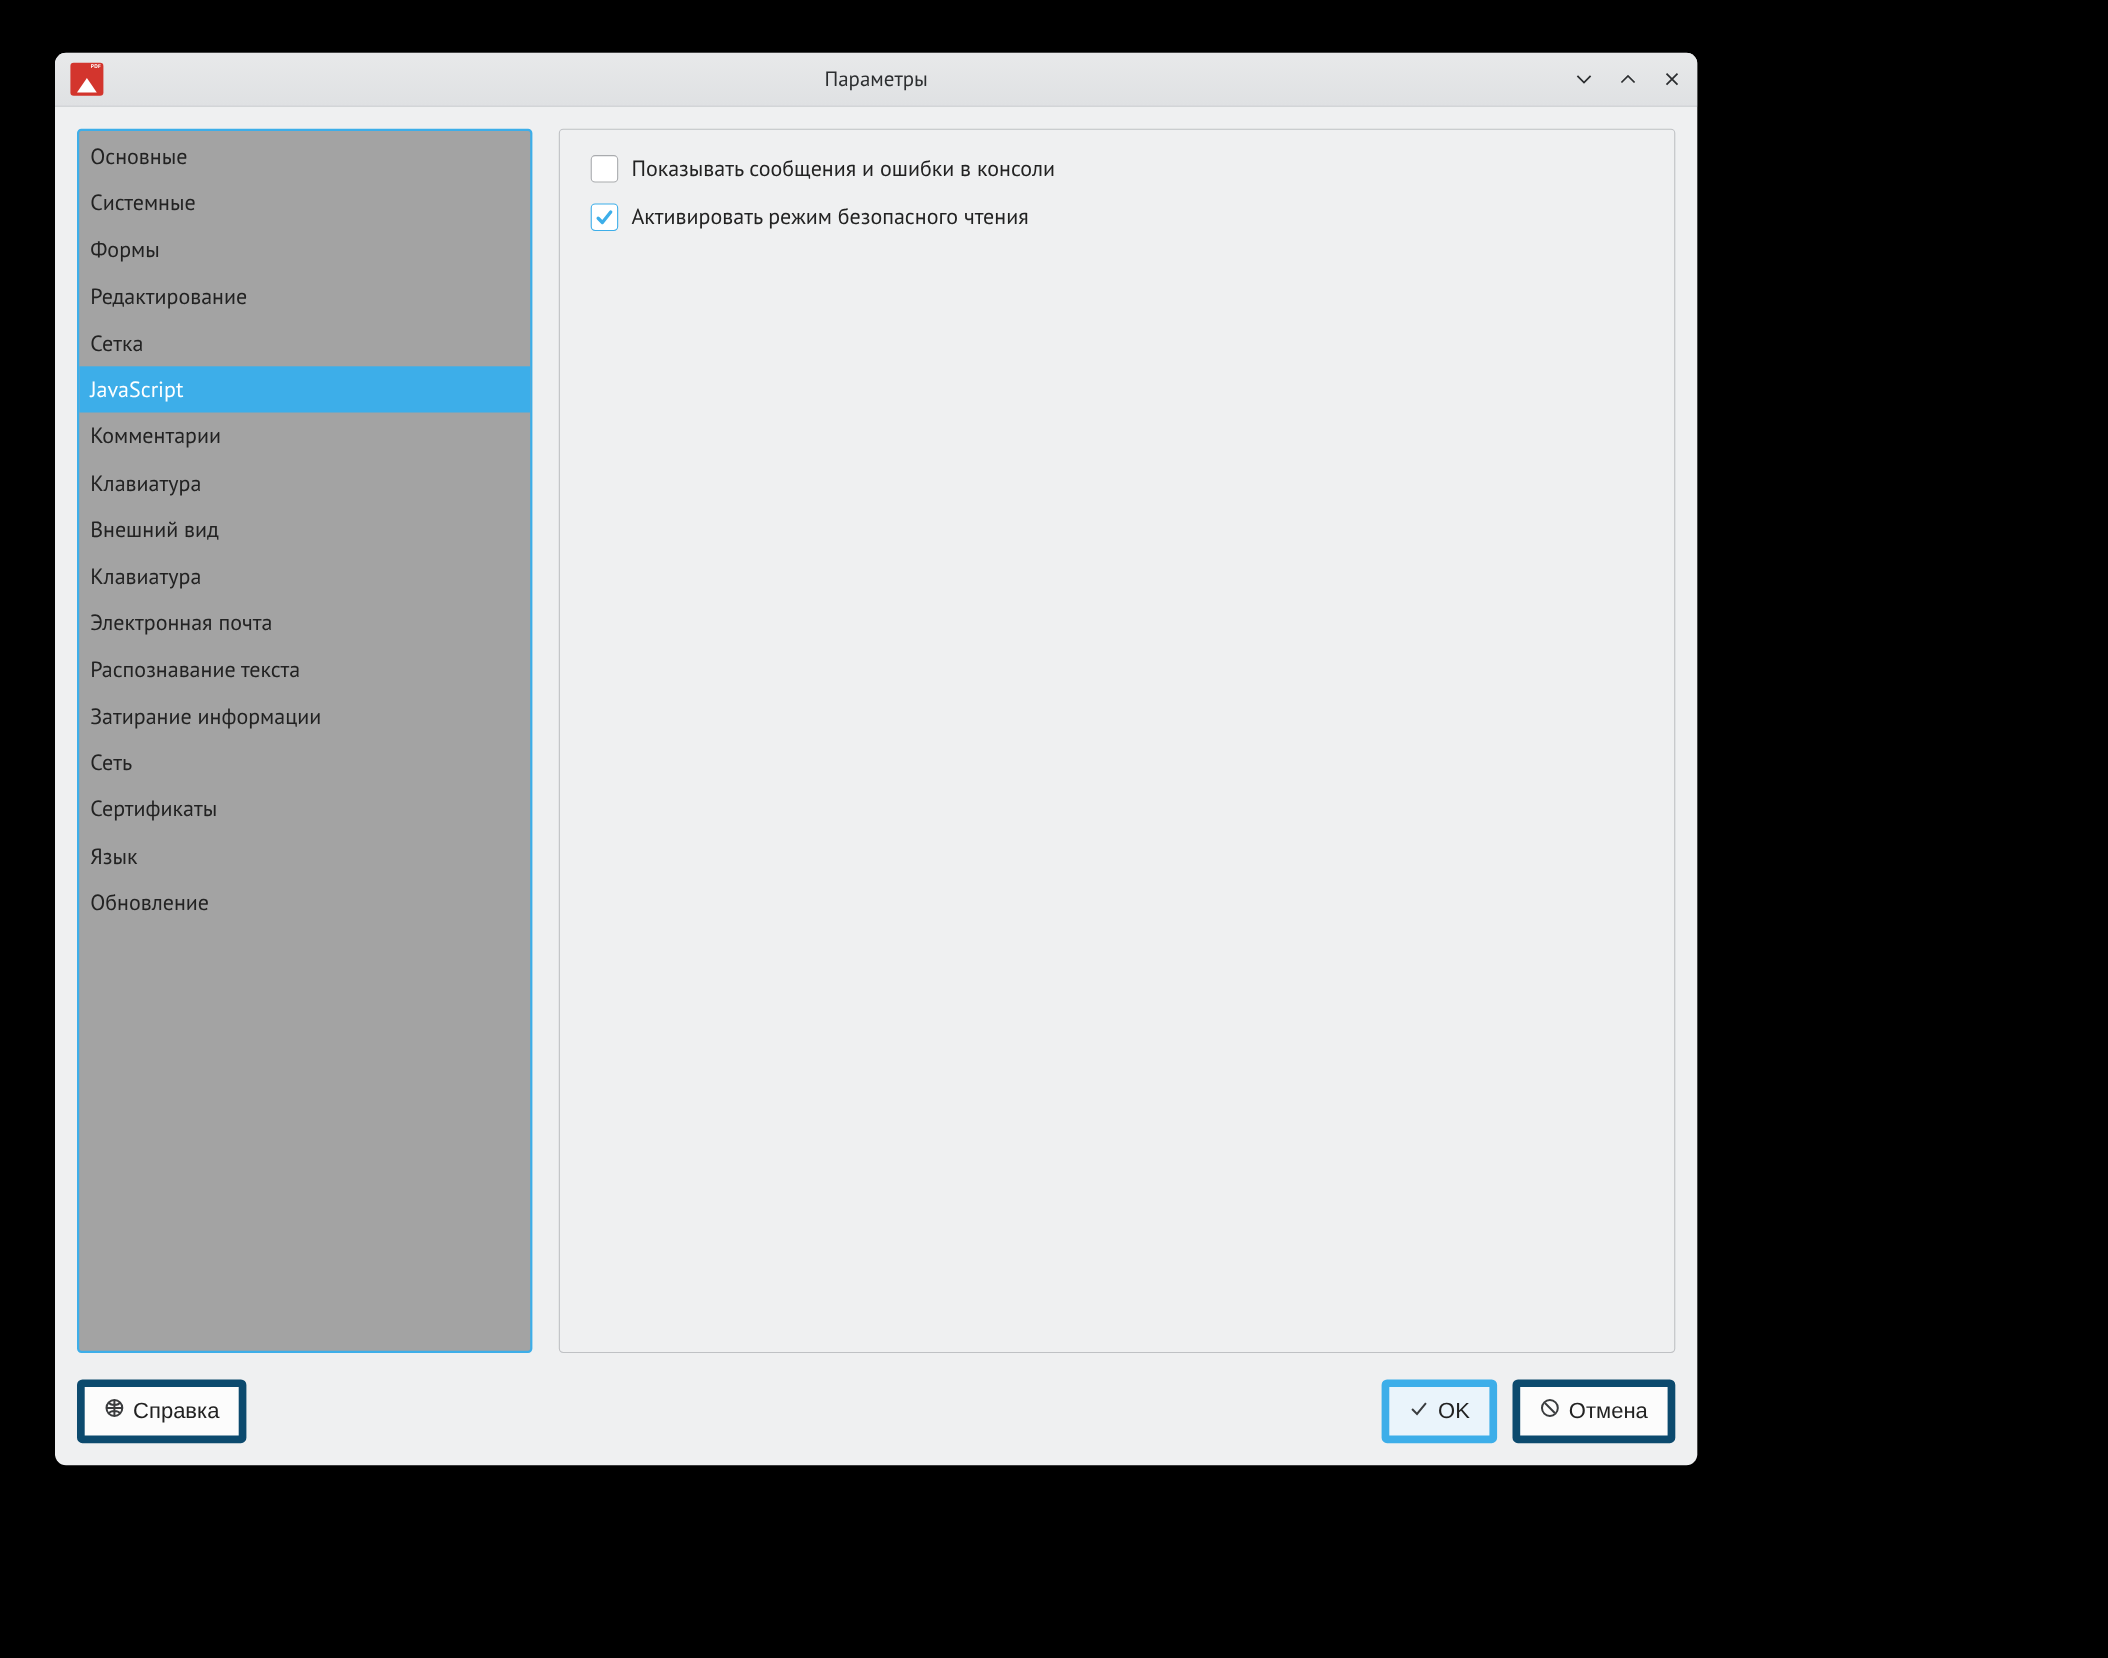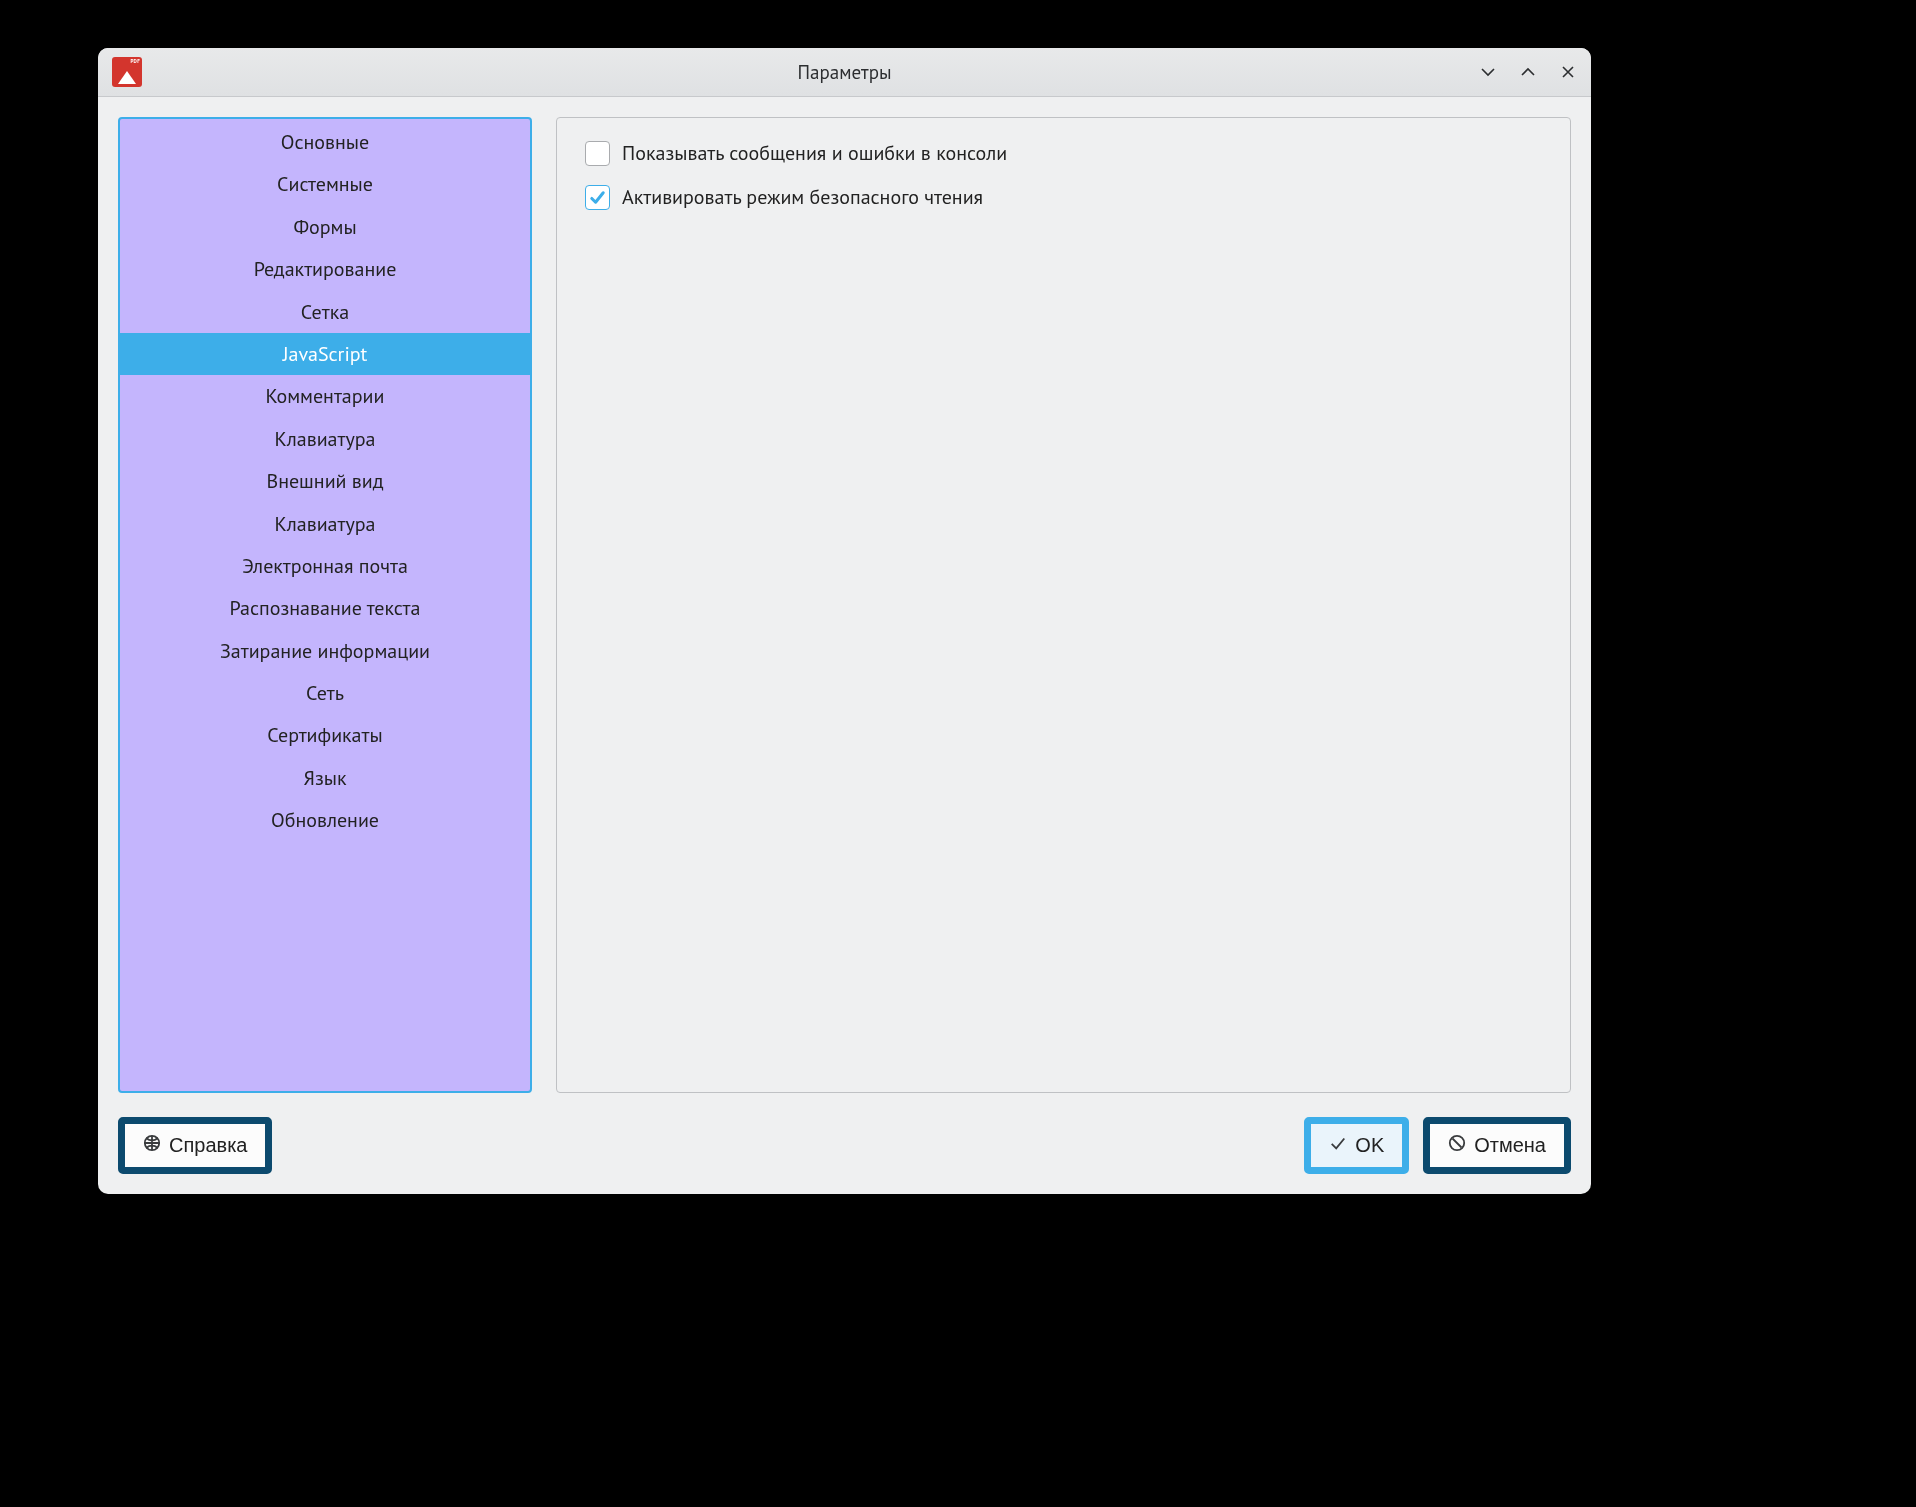--- a/index.html
+++ b/index.html
@@ -12,28 +12,27 @@
       height: 1507px;
       background: #000;
       font-family: -apple-system, "Segoe UI", "PT Sans", sans-serif;
       overflow: hidden;
     }
     .window {
       position: absolute;
       left: 50px;
       top: 48px;
       width: 1493px;
-      height: 1146px;
+      height: 1284px;
       background: #eff0f1;
       border-radius: 10px;
       display: flex;
       flex-direction: column;
       box-shadow: 0 8px 30px rgba(0,0,0,0.6);
       overflow: hidden;
-      margin-left: 48px;
     }
     .titlebar {
       height: 49px;
       background: linear-gradient(#e8e9ea, #dfe1e3);
       border-bottom: 1px solid #c7c9cc;
       display: flex;
       align-items: center;
       padding: 0 14px;
       position: relative;
     }
@@ -94,26 +93,25 @@
     }
     .win-ctrl svg { width: 16px; height: 16px; stroke: currentColor; }
     .body {
       flex: 1;
       display: flex;
       gap: 24px;
       padding: 20px 20px 10px 20px;
     }
     .sidebar {
       width: 414px;
-      background: #c4b5fd;
+      background: #a3a3a3;
       border: 2px solid #3daee9;
       border-radius: 4px;
       padding: 2px 0;
       overflow: auto;
-      text-align: center;
     }
     .sidebar-item {
       padding: 8px 10px;
       font-size: 20px;
       color: #222;
       cursor: pointer;
       line-height: 1.32;
     }
     .sidebar-item.selected {
       background: #3daee9;

